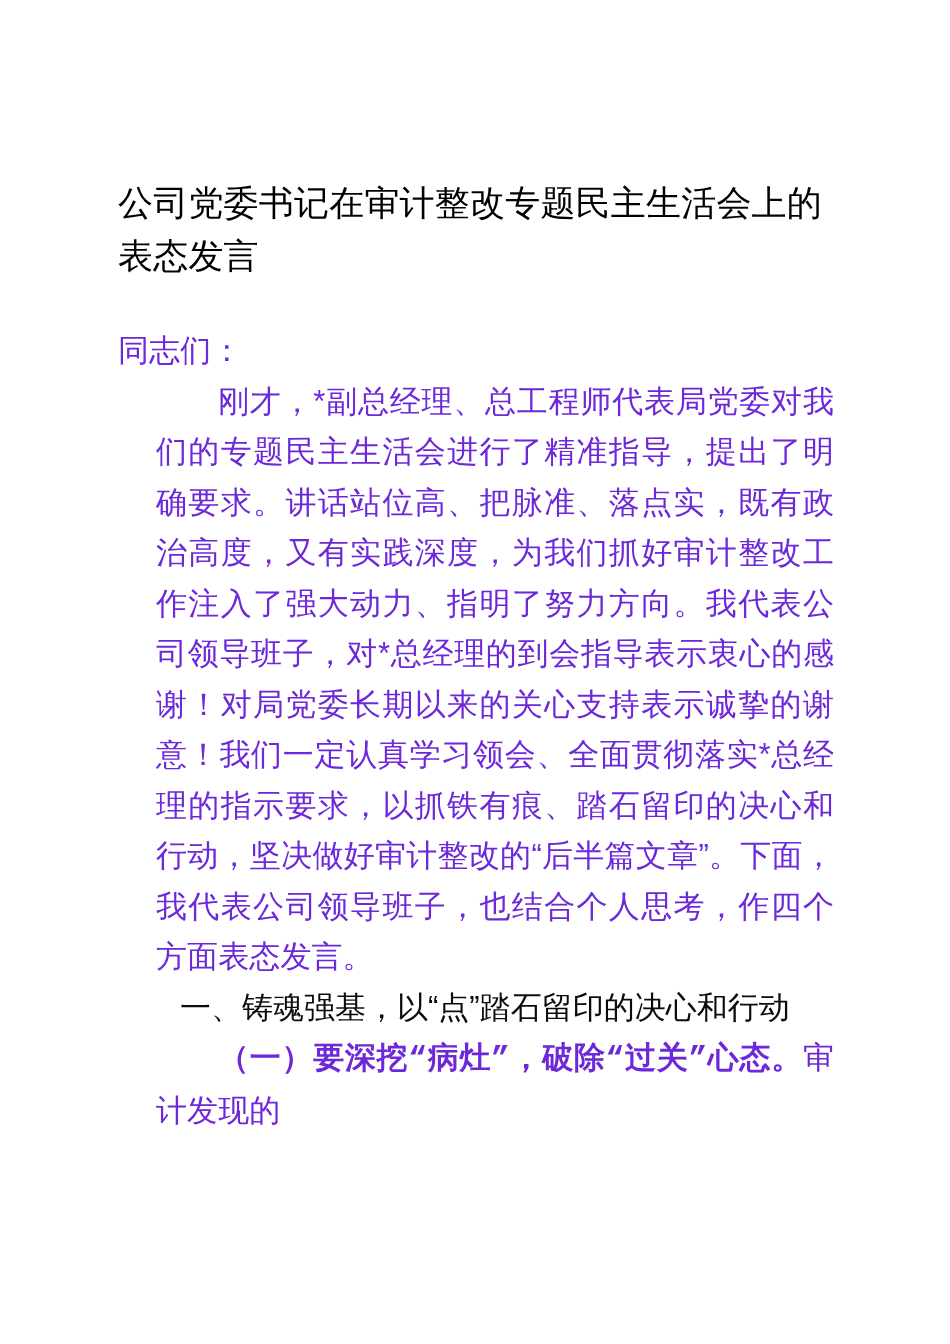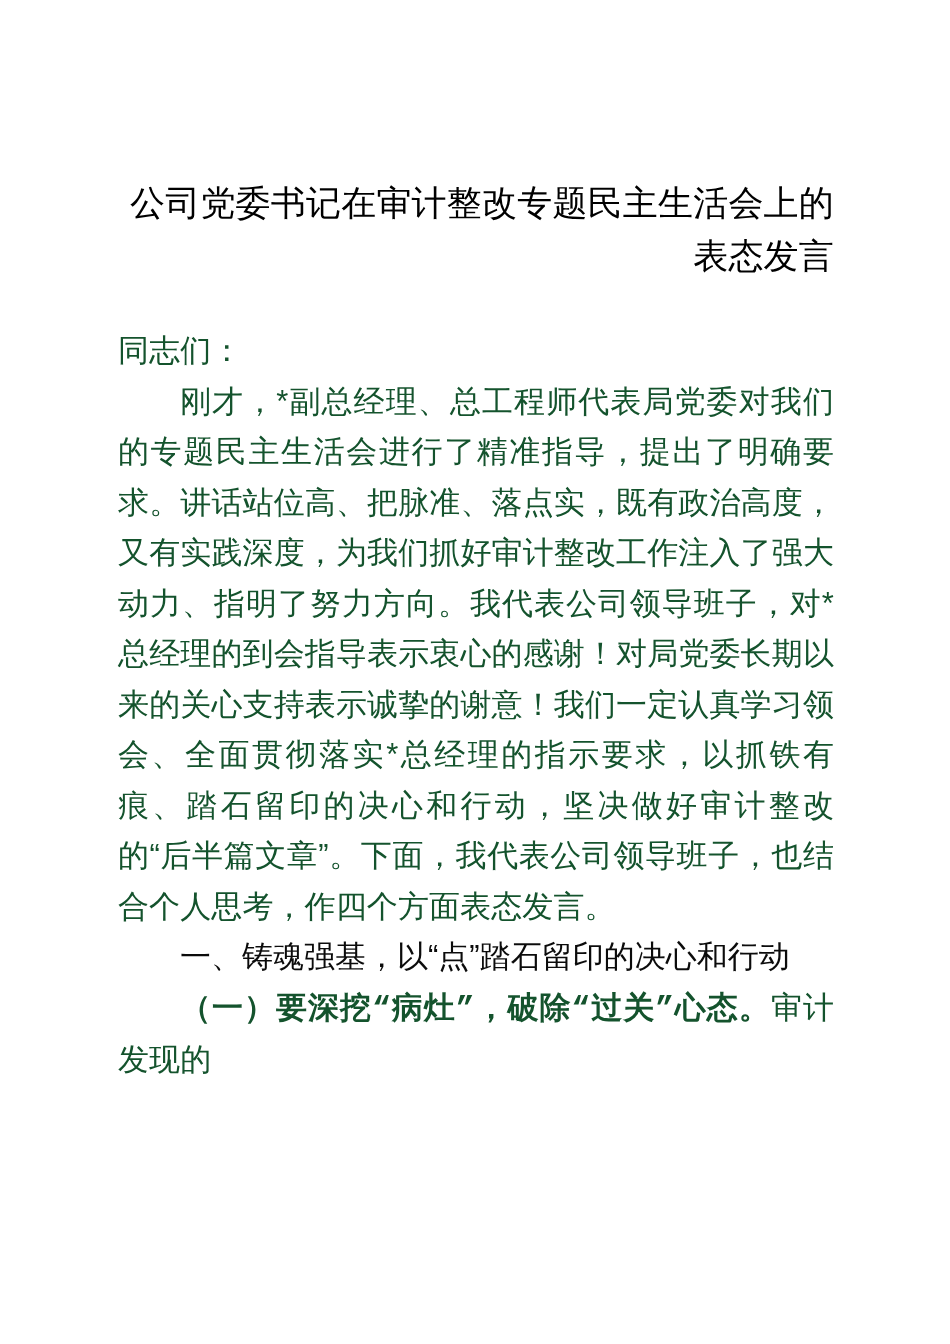--- a/index.html
+++ b/index.html
@@ -28,35 +28,36 @@
     top: 0;
     width: 716px;
   }
   .doc-title {
     margin: 0;
     padding: 0;
     padding-top: 176px;
     font-size: 35px;
     line-height: 53px;
     font-weight: 400;
-    text-align: right;
+    text-align: left;
     letter-spacing: 0.2px;
     color: #000000;
   }
   .para {
     margin: 0;
     font-size: 31px;
     line-height: 50.5px;
     text-align: justify;
     text-justify: inter-character;
     letter-spacing: 0.1px;
-    color: #14532d;
+    color: #6d28d9;
   }
   .para.indent {
     text-indent: 2em;
+    margin-left: 38px;
   }
   .spacer-after-title {
     height: 44px;
   }
   .bold {
     font-weight: 700;
     font-family: Liberation Mono, monospace;
   }
   .section-head {
     margin: 0;

